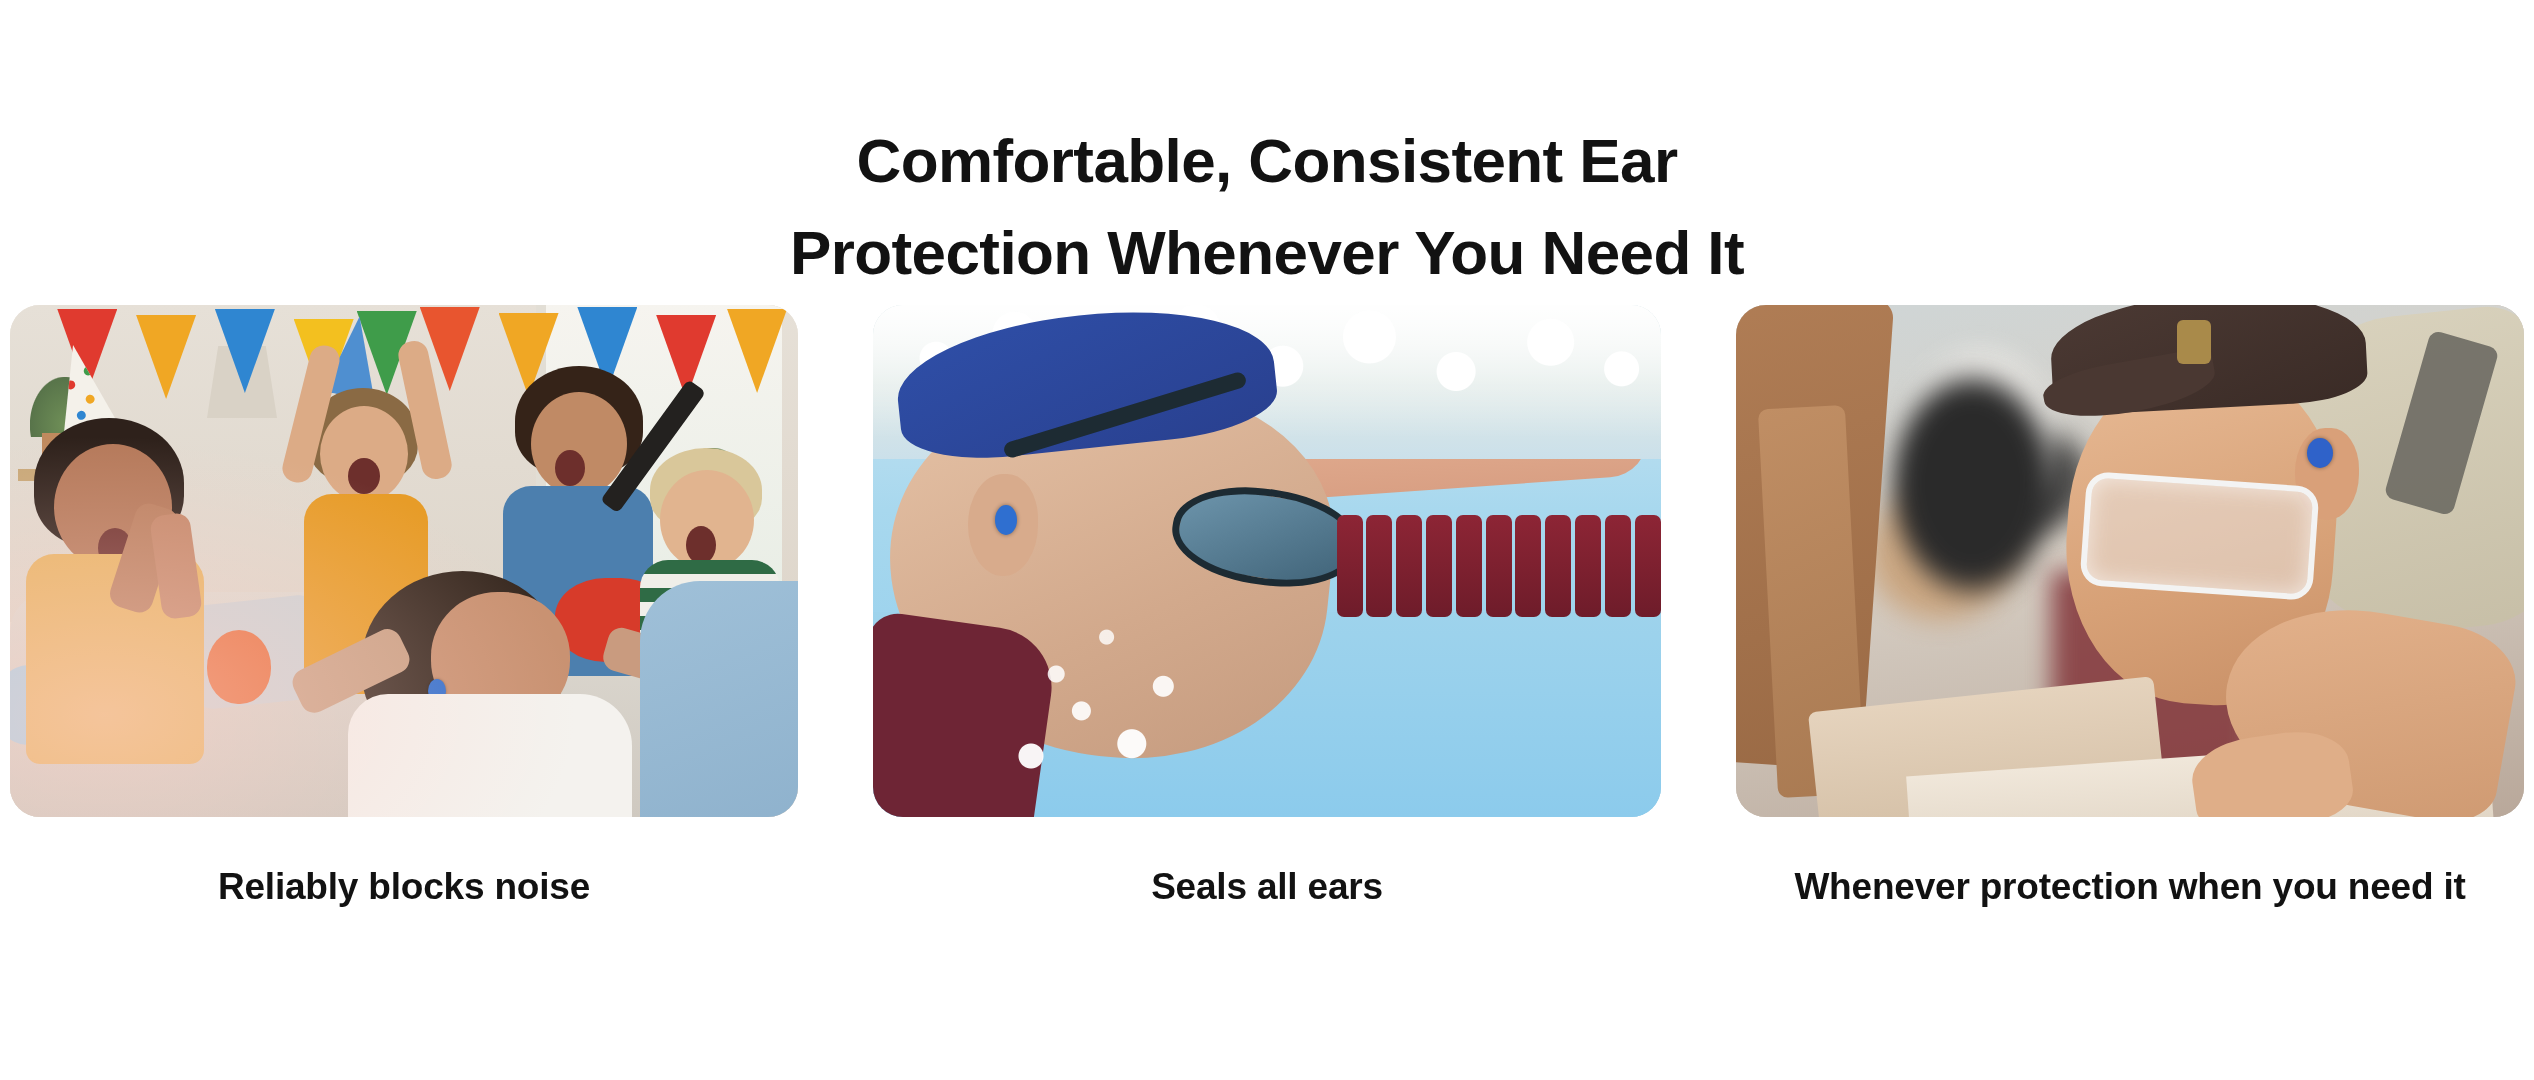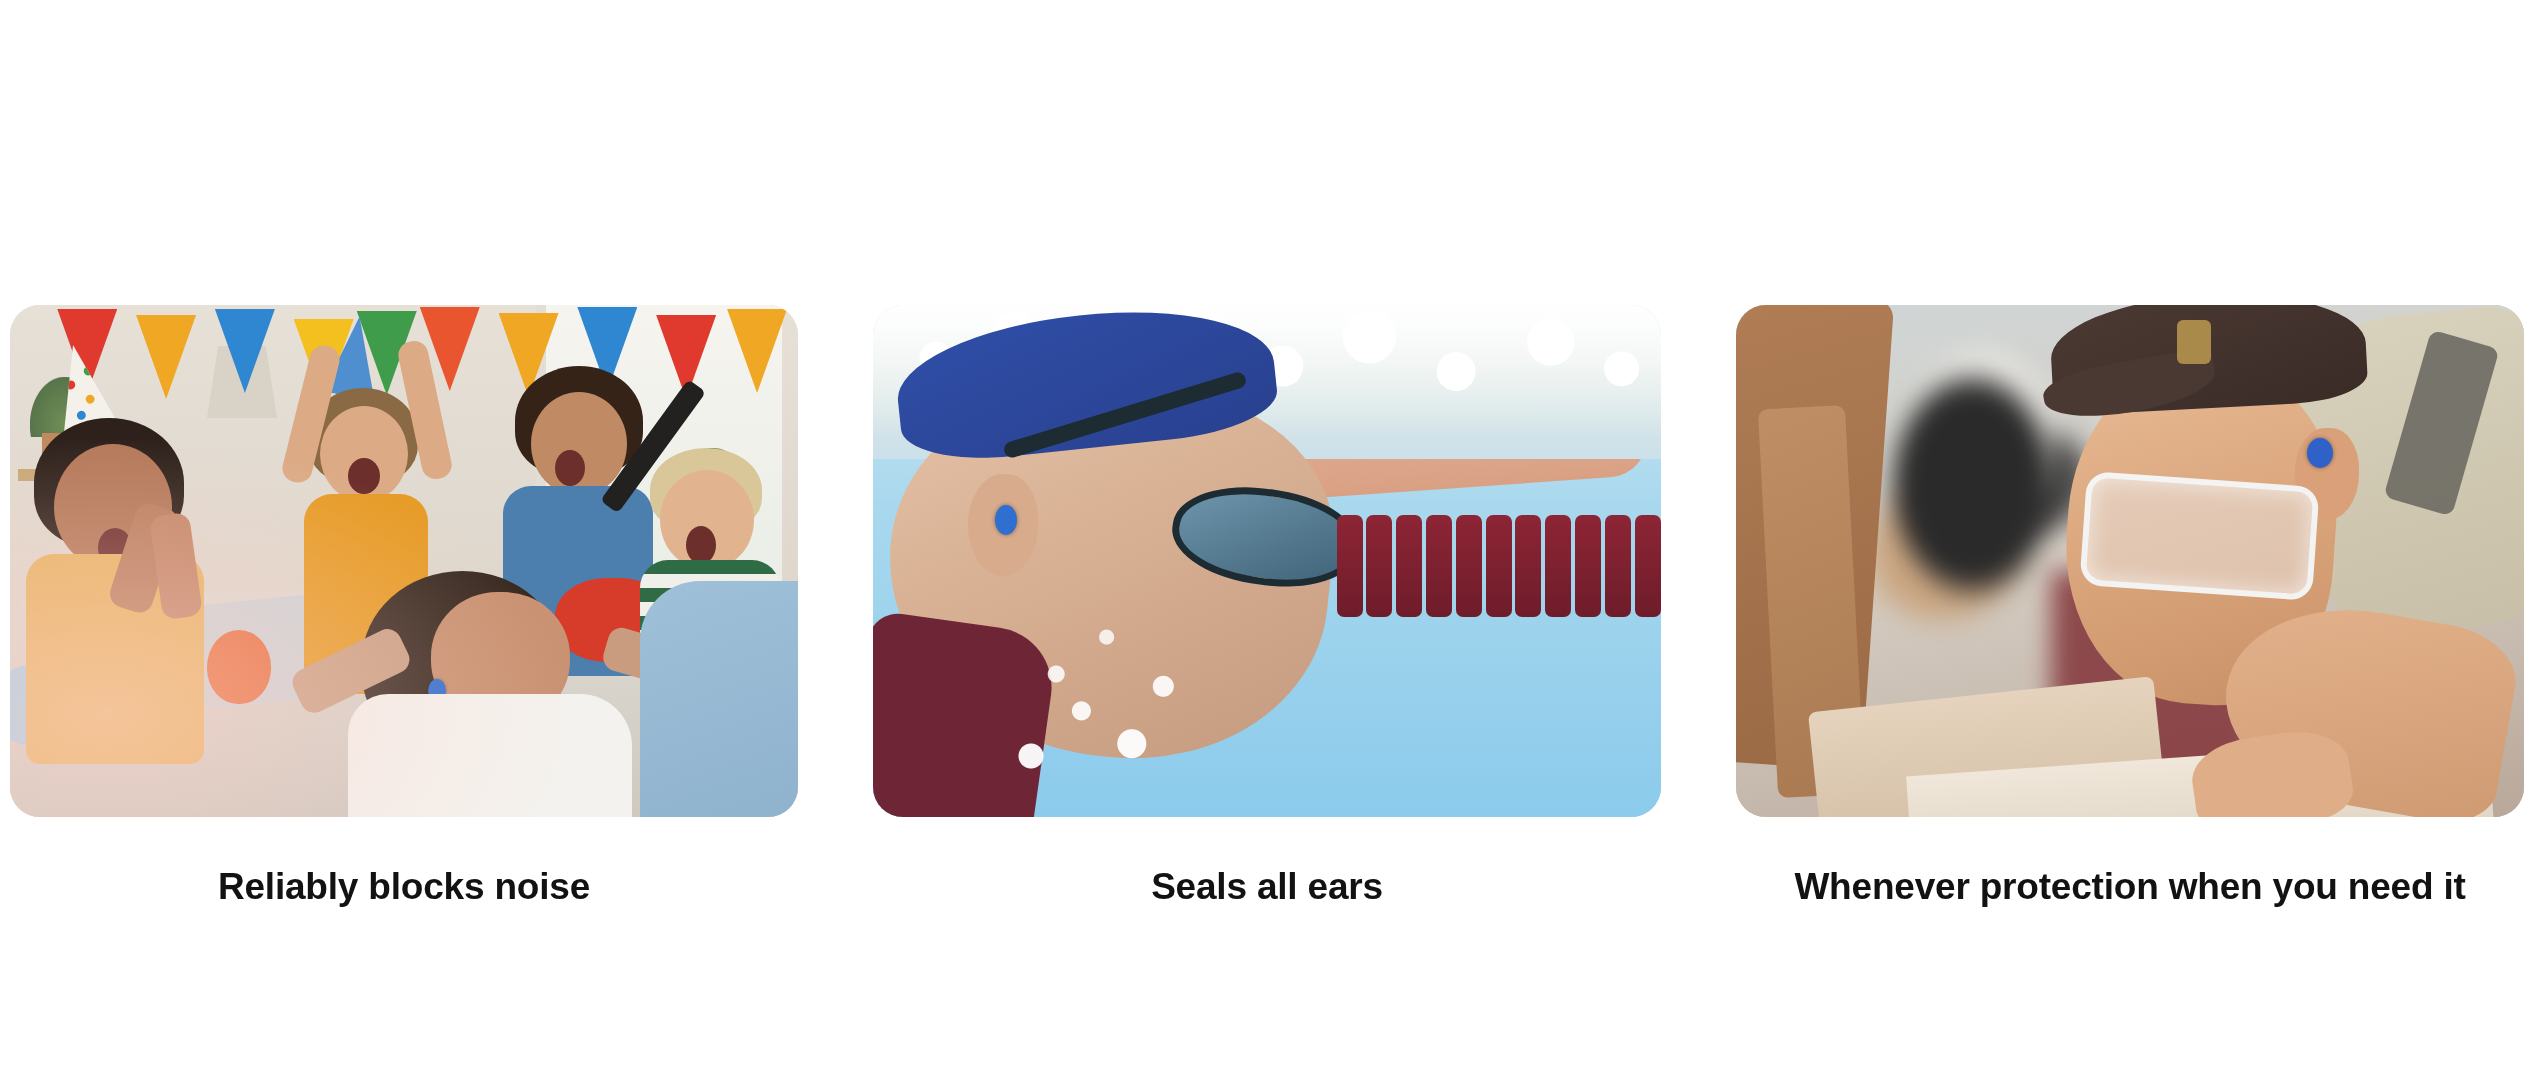--- a/index.html
+++ b/index.html
@@ -365,20 +365,22 @@
     background:#dfae88; border-radius: 40% 40% 30% 30%;
     transform: rotate(-8deg);
   }
 </style>
 </head>
 <body>
 
 <div class="page">
 
   <h1 class="heading">
+    <span class="line">Comfortable, Consistent Ear</span>
+    <span class="line">Protection Whenever You Need It</span>
   </h1>
 
   <div class="cards">
 
     <div class="card">
       <div class="thumb">
         <div class="scene s1">
           <div class="wall"></div>
           <div class="window"></div>
           <div class="windowsill"></div>

